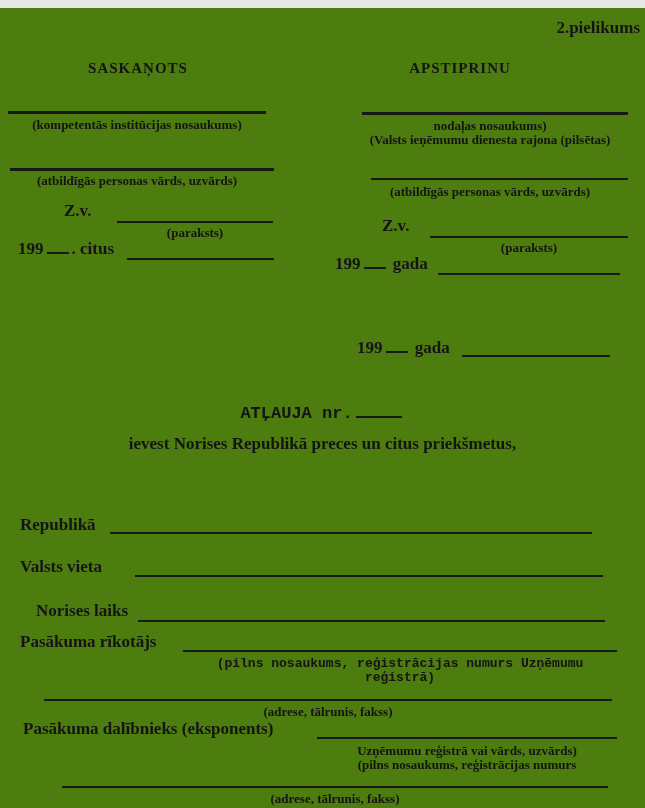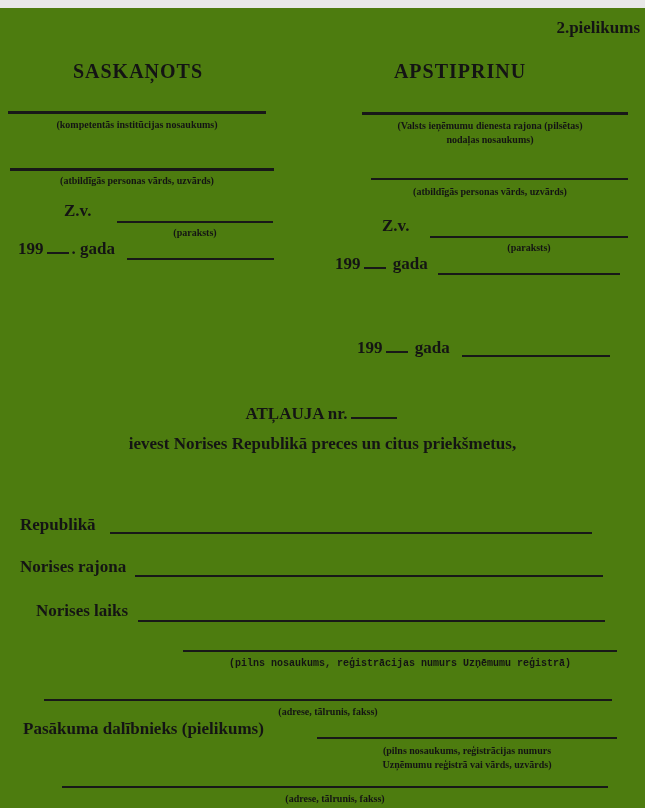--- a/index.html
+++ b/index.html
@@ -10,23 +10,23 @@
   .page{
     position:relative;
     width:645px;height:808px;
     margin:8px auto;
     background:#4d7c0f;
     color:#141414;
     font-weight:700;
     overflow:hidden;
   }
   .abs{position:absolute;}
-  .t-big{font-size:20px;letter-spacing:1px;}
+  .t-big{font-size:15px;letter-spacing:1px;}
   .t-med{font-size:17px;}
-  .cap{font-size:10px;line-height:14px;}
+  .cap{font-size:13px;line-height:14px;}
   .center{text-align:center;}
   .rule{
     position:absolute;
     border-top:2px solid #181818;
     height:0;
   }
   .rule.thick{border-top-width:3px;}
   .blank{
     display:inline-block;
     border-bottom:2px solid #181818;
@@ -51,72 +51,73 @@
   <div class="abs cap center" style="left:3px;top:110px;width:268px;">(kompetentās institūcijas nosaukums)</div>
 
   <div class="rule thick" style="left:10px;top:160px;width:264px;"></div>
   <div class="abs cap center" style="left:3px;top:166px;width:268px;">(atbildīgās personas vārds, uzvārds)</div>
 
   <div class="abs t-med" style="left:64px;top:193px;">Z.v.</div>
   <div class="rule" style="left:117px;top:213px;width:156px;"></div>
   <div class="abs cap center" style="left:117px;top:218px;width:156px;">(paraksts)</div>
 
   <div class="abs t-med" style="left:18px;top:231px;">
-    <span>199</span><span class="blank w22"></span><span>. gada</span>
+    <span>199</span><span class="blank w22"></span><span>. citus</span>
   </div>
   <div class="rule" style="left:127px;top:250px;width:147px;"></div>
 
   <div class="abs t-big" style="left:345px;top:52px;width:230px;">APSTIPRINU</div>
 
   <div class="rule thick" style="left:362px;top:104px;width:266px;"></div>
   <div class="abs cap center" style="left:340px;top:111px;width:300px;">
+    <div>nodaļas nosaukums)</div>
     <div>(Valsts ieņēmumu dienesta rajona (pilsētas)</div>
-    <div>nodaļas nosaukums)</div>
   </div>
 
   <div class="rule" style="left:371px;top:170px;width:257px;"></div>
   <div class="abs cap center" style="left:340px;top:177px;width:300px;">(atbildīgās personas vārds, uzvārds)</div>
 
   <div class="abs t-med" style="left:382px;top:208px;">Z.v.</div>
   <div class="rule" style="left:430px;top:228px;width:198px;"></div>
   <div class="abs cap center" style="left:430px;top:233px;width:198px;">(paraksts)</div>
 
   <div class="abs t-med" style="left:335px;top:246px;">
     <span>199</span><span class="blank w22"></span><span> gada</span>
   </div>
   <div class="rule" style="left:438px;top:265px;width:182px;"></div>
 
   <div class="abs t-med" style="left:357px;top:330px;">
     <span>199</span><span class="blank w22"></span><span> gada</span>
   </div>
   <div class="rule" style="left:462px;top:347px;width:148px;"></div>
 
-  <div class="abs t-med titleline" style="top:396px;">
+  <div class="abs t-med titleline" style="top:396px;font-family:Liberation Mono, monospace;">
     <span>ATĻAUJA nr.</span><span class="blank w46"></span>
   </div>
   <div class="abs t-med titleline" style="top:426px;">ievest Norises Republikā preces un citus priekšmetus,</div>
 
   <div class="abs t-med" style="left:20px;top:507px;">Republikā</div>
   <div class="rule" style="left:110px;top:524px;width:482px;"></div>
 
-  <div class="abs t-med" style="left:20px;top:549px;">Norises rajona</div>
+  <div class="abs t-med" style="left:20px;top:549px;">Valsts vieta</div>
   <div class="rule" style="left:135px;top:567px;width:468px;"></div>
 
   <div class="abs t-med" style="left:36px;top:593px;">Norises laiks</div>
   <div class="rule" style="left:138px;top:612px;width:467px;"></div>
 
+  <div class="abs t-med" style="left:20px;top:624px;">Pasākuma rīkotājs</div>
   <div class="rule" style="left:183px;top:642px;width:434px;"></div>
   <div class="abs cap center" style="left:183px;top:649px;width:434px;font-family:Liberation Mono, monospace;">(pilns nosaukums, reģistrācijas numurs Uzņēmumu reģistrā)</div>
 
   <div class="rule" style="left:44px;top:691px;width:568px;"></div>
   <div class="abs cap center" style="left:44px;top:697px;width:568px;">(adrese, tālrunis, fakss)</div>
 
-  <div class="abs t-med" style="left:23px;top:711px;">Pasākuma dalībnieks (pielikums)</div>
+  <div class="abs t-med" style="left:23px;top:711px;">Pasākuma dalībnieks (eksponents)</div>
   <div class="rule" style="left:317px;top:729px;width:300px;"></div>
   <div class="abs cap center" style="left:317px;top:736px;width:300px;">
+    <div>Uzņēmumu reģistrā vai vārds, uzvārds)</div>
     <div>(pilns nosaukums, reģistrācijas numurs</div>
-    <div>Uzņēmumu reģistrā vai vārds, uzvārds)</div>
   </div>
 
   <div class="rule" style="left:62px;top:778px;width:546px;"></div>
   <div class="abs cap center" style="left:62px;top:784px;width:546px;">(adrese, tālrunis, fakss)</div>
 
 </div>
 
 </body></html>

